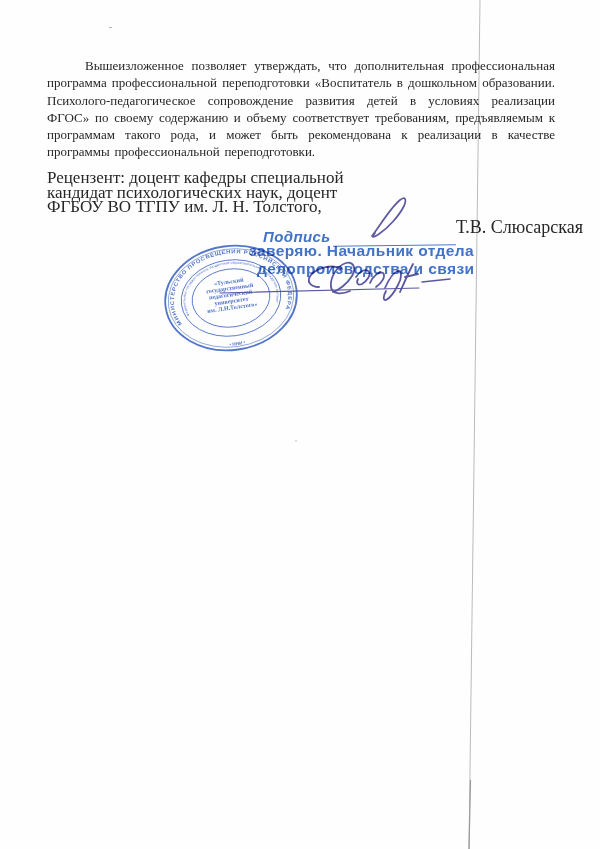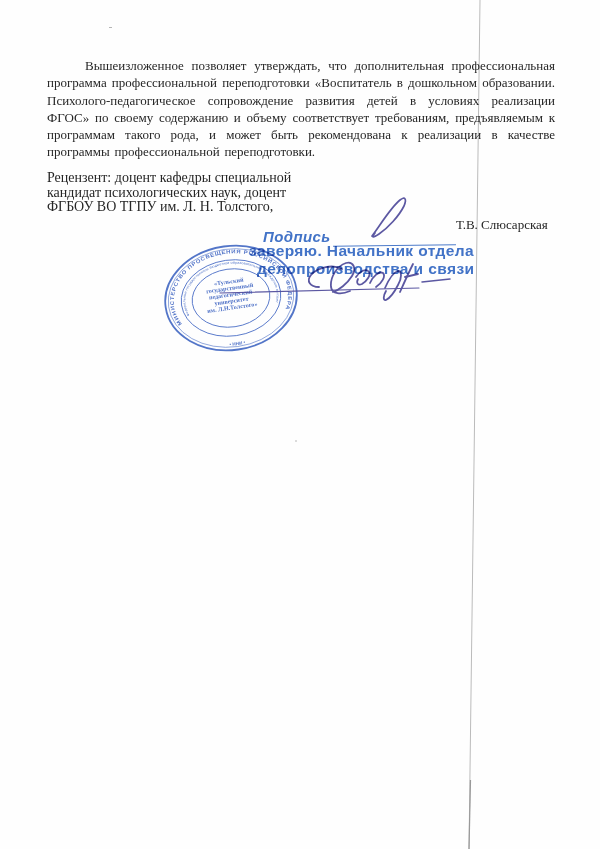--- a/index.html
+++ b/index.html
@@ -5,22 +5,22 @@
   html,body{margin:0;padding:0;background:#ffffff;}
   .page{
     position:relative;width:600px;height:849px;background:#fefefe;
     overflow:hidden;font-family:"Liberation Serif",serif;color:#262626;
   }
   .para{
     position:absolute;left:47px;top:44px;width:508px;
     font-size:13px;line-height:17.3px;text-align:justify;text-indent:38px;
     word-spacing:1.5px;color:#262626;
   }
-  .reviewer{position:absolute;left:47px;top:171px;font-size:14px;line-height:14.6px;color:#262626;}
-  .reviewer-name{position:absolute;left:456px;top:217px;font-size:13px;color:#262626;white-space:nowrap;}
+  .reviewer{position:absolute;left:47px;top:171px;font-size:17px;line-height:14.6px;color:#262626;}
+  .reviewer-name{position:absolute;left:456px;top:217px;font-size:18px;color:#262626;white-space:nowrap;}
   .stamp-line{
     position:absolute;font-family:"Liberation Sans",sans-serif;font-weight:bold;
     color:#4273c8;letter-spacing:0.4px;mix-blend-mode:multiply;white-space:nowrap;
   }
   #st1{left:263px;top:228px;font-size:15px;font-style:italic;}
   #st2{left:249px;top:242px;font-size:15.5px;}
   #st3{left:257px;top:260px;font-size:15.5px;}
   .sig-underline{
     position:absolute;left:333px;top:245px;width:123px;height:0;
     border-top:1.6px solid #4d7ccb;transform:rotate(-0.6deg);mix-blend-mode:multiply;

